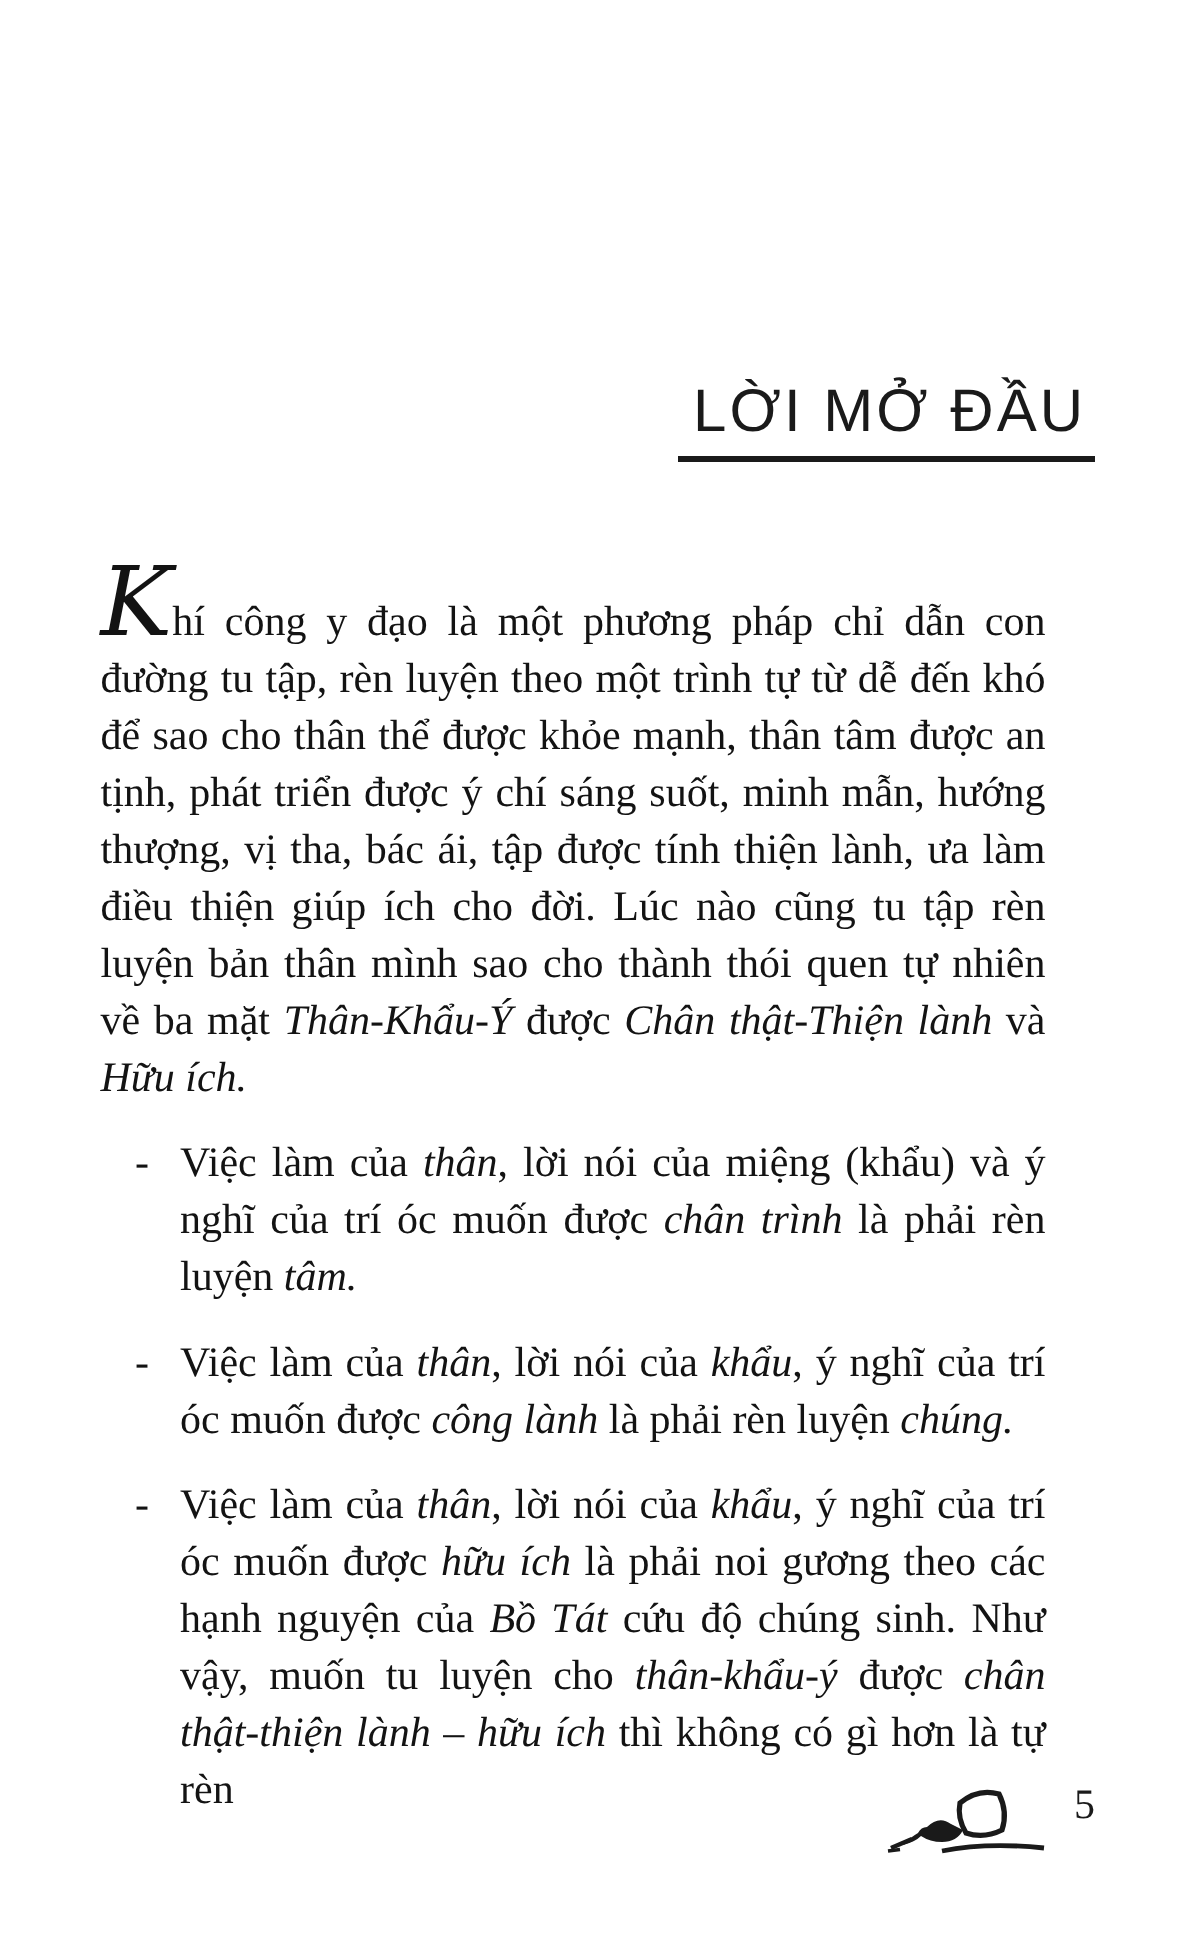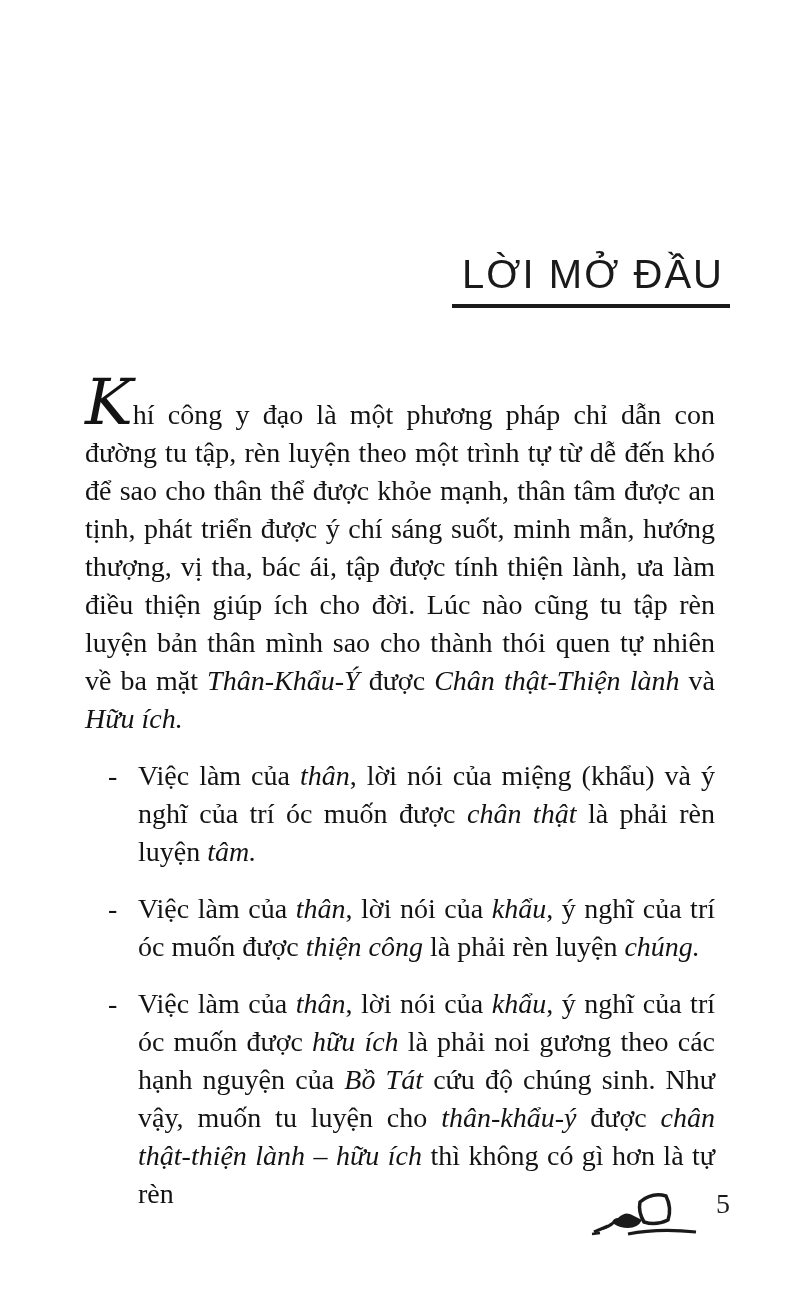--- a/index.html
+++ b/index.html
@@ -27,21 +27,21 @@
     font-size: 40px;
     font-weight: 500;
     letter-spacing: 2px;
     color: #1a1a1a;
     border-bottom: 4px solid #1a1a1a;
     padding: 0 6px 7px 10px;
     white-space: nowrap;
   }
   .body-block {
     position: absolute;
-    left: 85px;
+    left: 67px;
     top: 396px;
     width: 630px;
     font-size: 28px;
     line-height: 38px;
     text-align: justify;
   }
   .opening-paragraph {
     margin: 0;
   }
   .dropcap {
@@ -93,26 +93,26 @@
   <div class="title-wrap">
     <span class="title">LỜI MỞ ĐẦU</span>
   </div>
 
   <div class="body-block">
 
     <p class="opening-paragraph"><span class="dropcap">K</span><span><span>hí công y đạo là một phương pháp chỉ dẫn con đường tu tập, rèn luyện theo một trình tự từ dễ đến khó để sao cho thân thể được khỏe mạnh, thân tâm được an tịnh, phát triển được ý chí sáng suốt, minh mẫn, hướng thượng, vị tha, bác ái, tập được tính thiện lành, ưa làm điều thiện giúp ích cho đời. Lúc nào cũng tu tập rèn luyện bản thân mình sao cho thành thói quen tự nhiên về ba mặt </span><span class="it">Thân-Khẩu-Ý</span><span> được </span><span class="it">Chân thật-Thiện lành</span><span> và </span><span class="it">Hữu ích.</span></span></p>
 
     <div class="bullet">
       <span class="marker">-</span>
-      <span><span>Việc làm của </span><span class="it">thân</span><span>, lời nói của miệng (khẩu) và ý nghĩ của trí óc muốn được </span><span class="it">chân thật</span><span> là phải rèn luyện </span><span class="it">tâm.</span></span>
+      <span><span>Việc làm của </span><span class="it">thân</span><span>, lời nói của miệng (khẩu) và ý nghĩ của trí óc muốn được </span><span class="it">chân trình</span><span> là phải rèn luyện </span><span class="it">tâm.</span></span>
     </div>
 
     <div class="bullet">
       <span class="marker">-</span>
-      <span><span>Việc làm của </span><span class="it">thân</span><span>, lời nói của </span><span class="it">khẩu</span><span>, ý nghĩ của trí óc muốn được </span><span class="it">thiện công</span><span> là phải rèn luyện </span><span class="it">chúng.</span></span>
+      <span><span>Việc làm của </span><span class="it">thân</span><span>, lời nói của </span><span class="it">khẩu</span><span>, ý nghĩ của trí óc muốn được </span><span class="it">công lành</span><span> là phải rèn luyện </span><span class="it">chúng.</span></span>
     </div>
 
     <div class="bullet">
       <span class="marker">-</span>
       <span><span>Việc làm của </span><span class="it">thân</span><span>, lời nói của </span><span class="it">khẩu</span><span>, ý nghĩ của trí óc muốn được </span><span class="it">hữu ích</span><span> là phải noi gương theo các hạnh nguyện của </span><span class="it">Bồ Tát</span><span> cứu độ chúng sinh. Như vậy, muốn tu luyện cho </span><span class="it">thân-khẩu-ý</span><span> được </span><span class="it">chân thật-thiện lành – hữu ích</span><span> thì không có gì hơn là tự rèn</span></span>
     </div>
 
   </div>
 
   <div class="footer">

